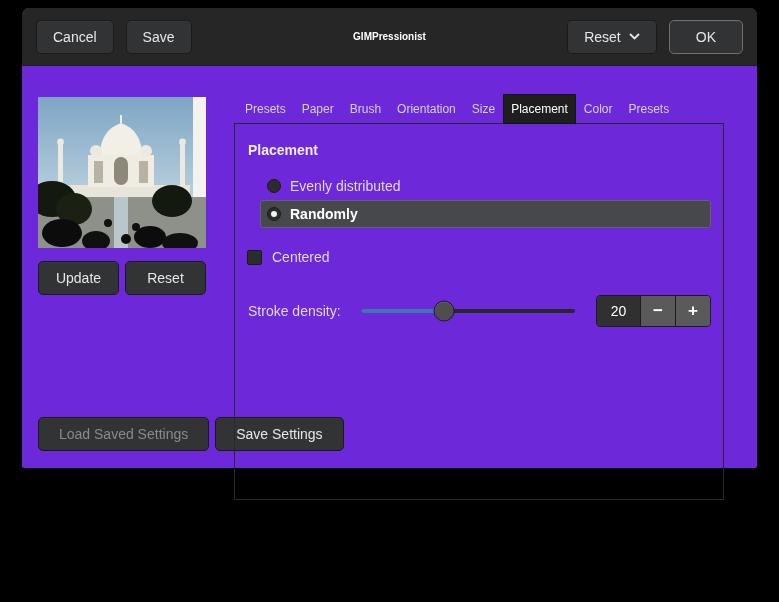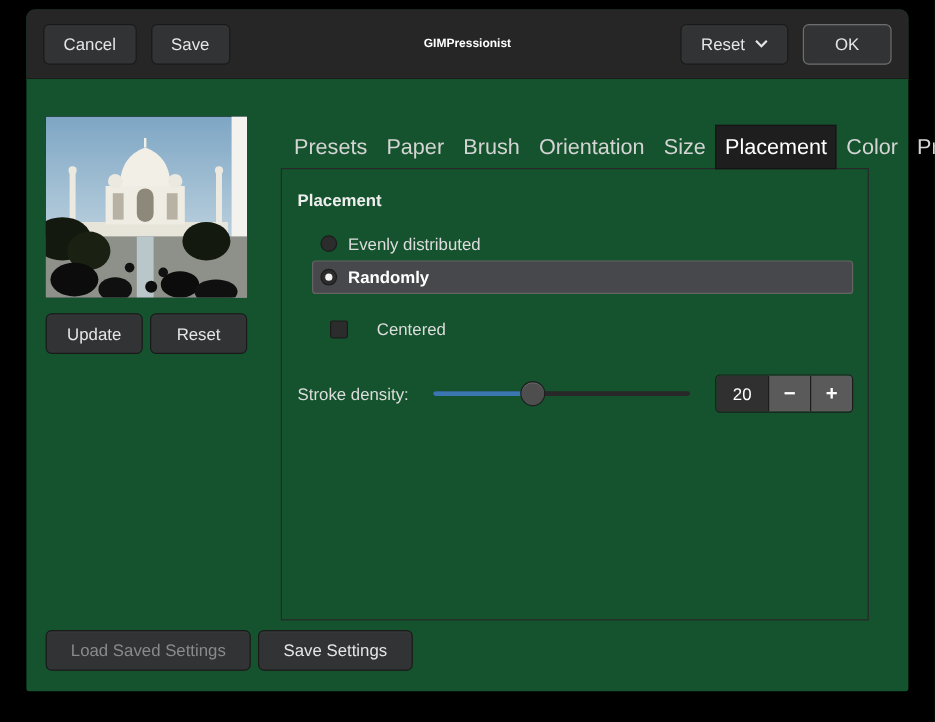--- a/index.html
+++ b/index.html
@@ -2,22 +2,22 @@
 <html><head>
 <meta charset="utf-8">
 <style>
   html,body{margin:0;padding:0;}
   body{
     width:779px;height:602px;background:#000;position:relative;overflow:hidden;
     font-family:"Liberation Sans", sans-serif;
     -webkit-font-smoothing:antialiased;
   }
   .dialog{
-    position:absolute;left:22px;top:8px;width:735px;height:568px;
-    background:#14532d;border-radius:7px 7px 2px 2px;
+    position:absolute;left:22px;top:8px;width:735px;height:460px;
+    background:#6d28d9;border-radius:7px 7px 2px 2px;
   }
   
   .header{
     height:58px;background:#262626;border-bottom:1px solid #1c1c1c;
     border-radius:7px 7px 0 0;display:flex;align-items:center;
     padding:0 14px;position:relative;box-sizing:border-box;
   }
   .btn{
     background:#323334;border:1px solid #1a1a1a;color:#e6e6e6;
     border-radius:5px;font-size:14px;line-height:1;padding:9px 16px;
@@ -36,22 +36,22 @@
   
   .content{position:relative;height:492px;}
   .left-col{position:absolute;left:16px;top:31px;width:168px;}
   .preview-img{width:168px;height:151px;display:block;background:#000;}
   .preview-buttons{display:flex;gap:6px;margin-top:13px;}
   .preview-buttons .btn{flex:1;padding:9px 0;}
   
   .notebook{position:absolute;left:212px;top:28px;width:490px;}
   .tabs{display:flex;align-items:flex-end;padding-left:3px;margin-bottom:-1px;position:relative;z-index:2;}
   .tab{
-    padding:7px 7px;font-size:18px;color:#d4d4d4;border:1px solid transparent;
-    cursor:default;white-space:nowrap;margin-top:10px;
+    padding:7px 7px;font-size:12px;color:#d4d4d4;border:1px solid transparent;
+    cursor:default;white-space:nowrap;
   }
   .tab.active{background:#1e1e1e;color:#ffffff;border-color:#141414;}
   .tab-body{
     border:1px solid #282828;height:377px;box-sizing:border-box;
     padding:12px 12px 0 12px;position:relative;z-index:1;
   }
   .section-title{font-weight:bold;color:#eeeeee;font-size:14px;margin:6px 0 14px 1px;}
   .radio-rows{margin-left:13px;width:451px;box-sizing:border-box;}
   .radio-row{
     display:flex;align-items:center;gap:9px;padding:2px 6px;height:22px;
@@ -59,21 +59,21 @@
   }
   .radio-row.selected{background:#46484b;border-color:#646464;color:#ffffff;font-weight:bold;}
   .radio{
     width:14px;height:14px;border-radius:50%;background:#2c2c2c;
     border:1px solid #1c1c1c;position:relative;flex:none;box-sizing:border-box;
   }
   .radio.checked::after{
     content:"";position:absolute;left:3px;top:3px;right:3px;bottom:3px;
     background:#f2f2f2;border-radius:50%;
   }
-  .checkbox-row{display:flex;align-items:center;gap:24px;margin:21px 0 0 28px;color:#dddddd;font-size:14px;}
+  .checkbox-row{display:flex;align-items:center;gap:10px;margin:21px 0 0 0;color:#dddddd;font-size:14px;}
   .checkbox{width:15px;height:15px;background:#2c2c2c;border:1px solid #1c1c1c;border-radius:2px;flex:none;box-sizing:border-box;}
   
   .density-row{display:flex;align-items:center;margin:30px 0 0 1px;}
   .density-label{font-size:14px;color:#dddddd;width:113px;flex:none;}
   .slider{position:relative;width:214px;height:22px;flex:none;}
   .slider-track{position:absolute;left:0;right:0;top:9px;height:4px;background:#282828;border-radius:2px;}
   .slider-fill{position:absolute;left:0;top:9px;height:4px;width:39%;background:#3a76b0;border-radius:2px;}
   .slider-handle{
     position:absolute;top:11px;left:39%;transform:translate(-50%,-50%);
     width:19px;height:19px;border-radius:50%;background:#4e4e4e;

